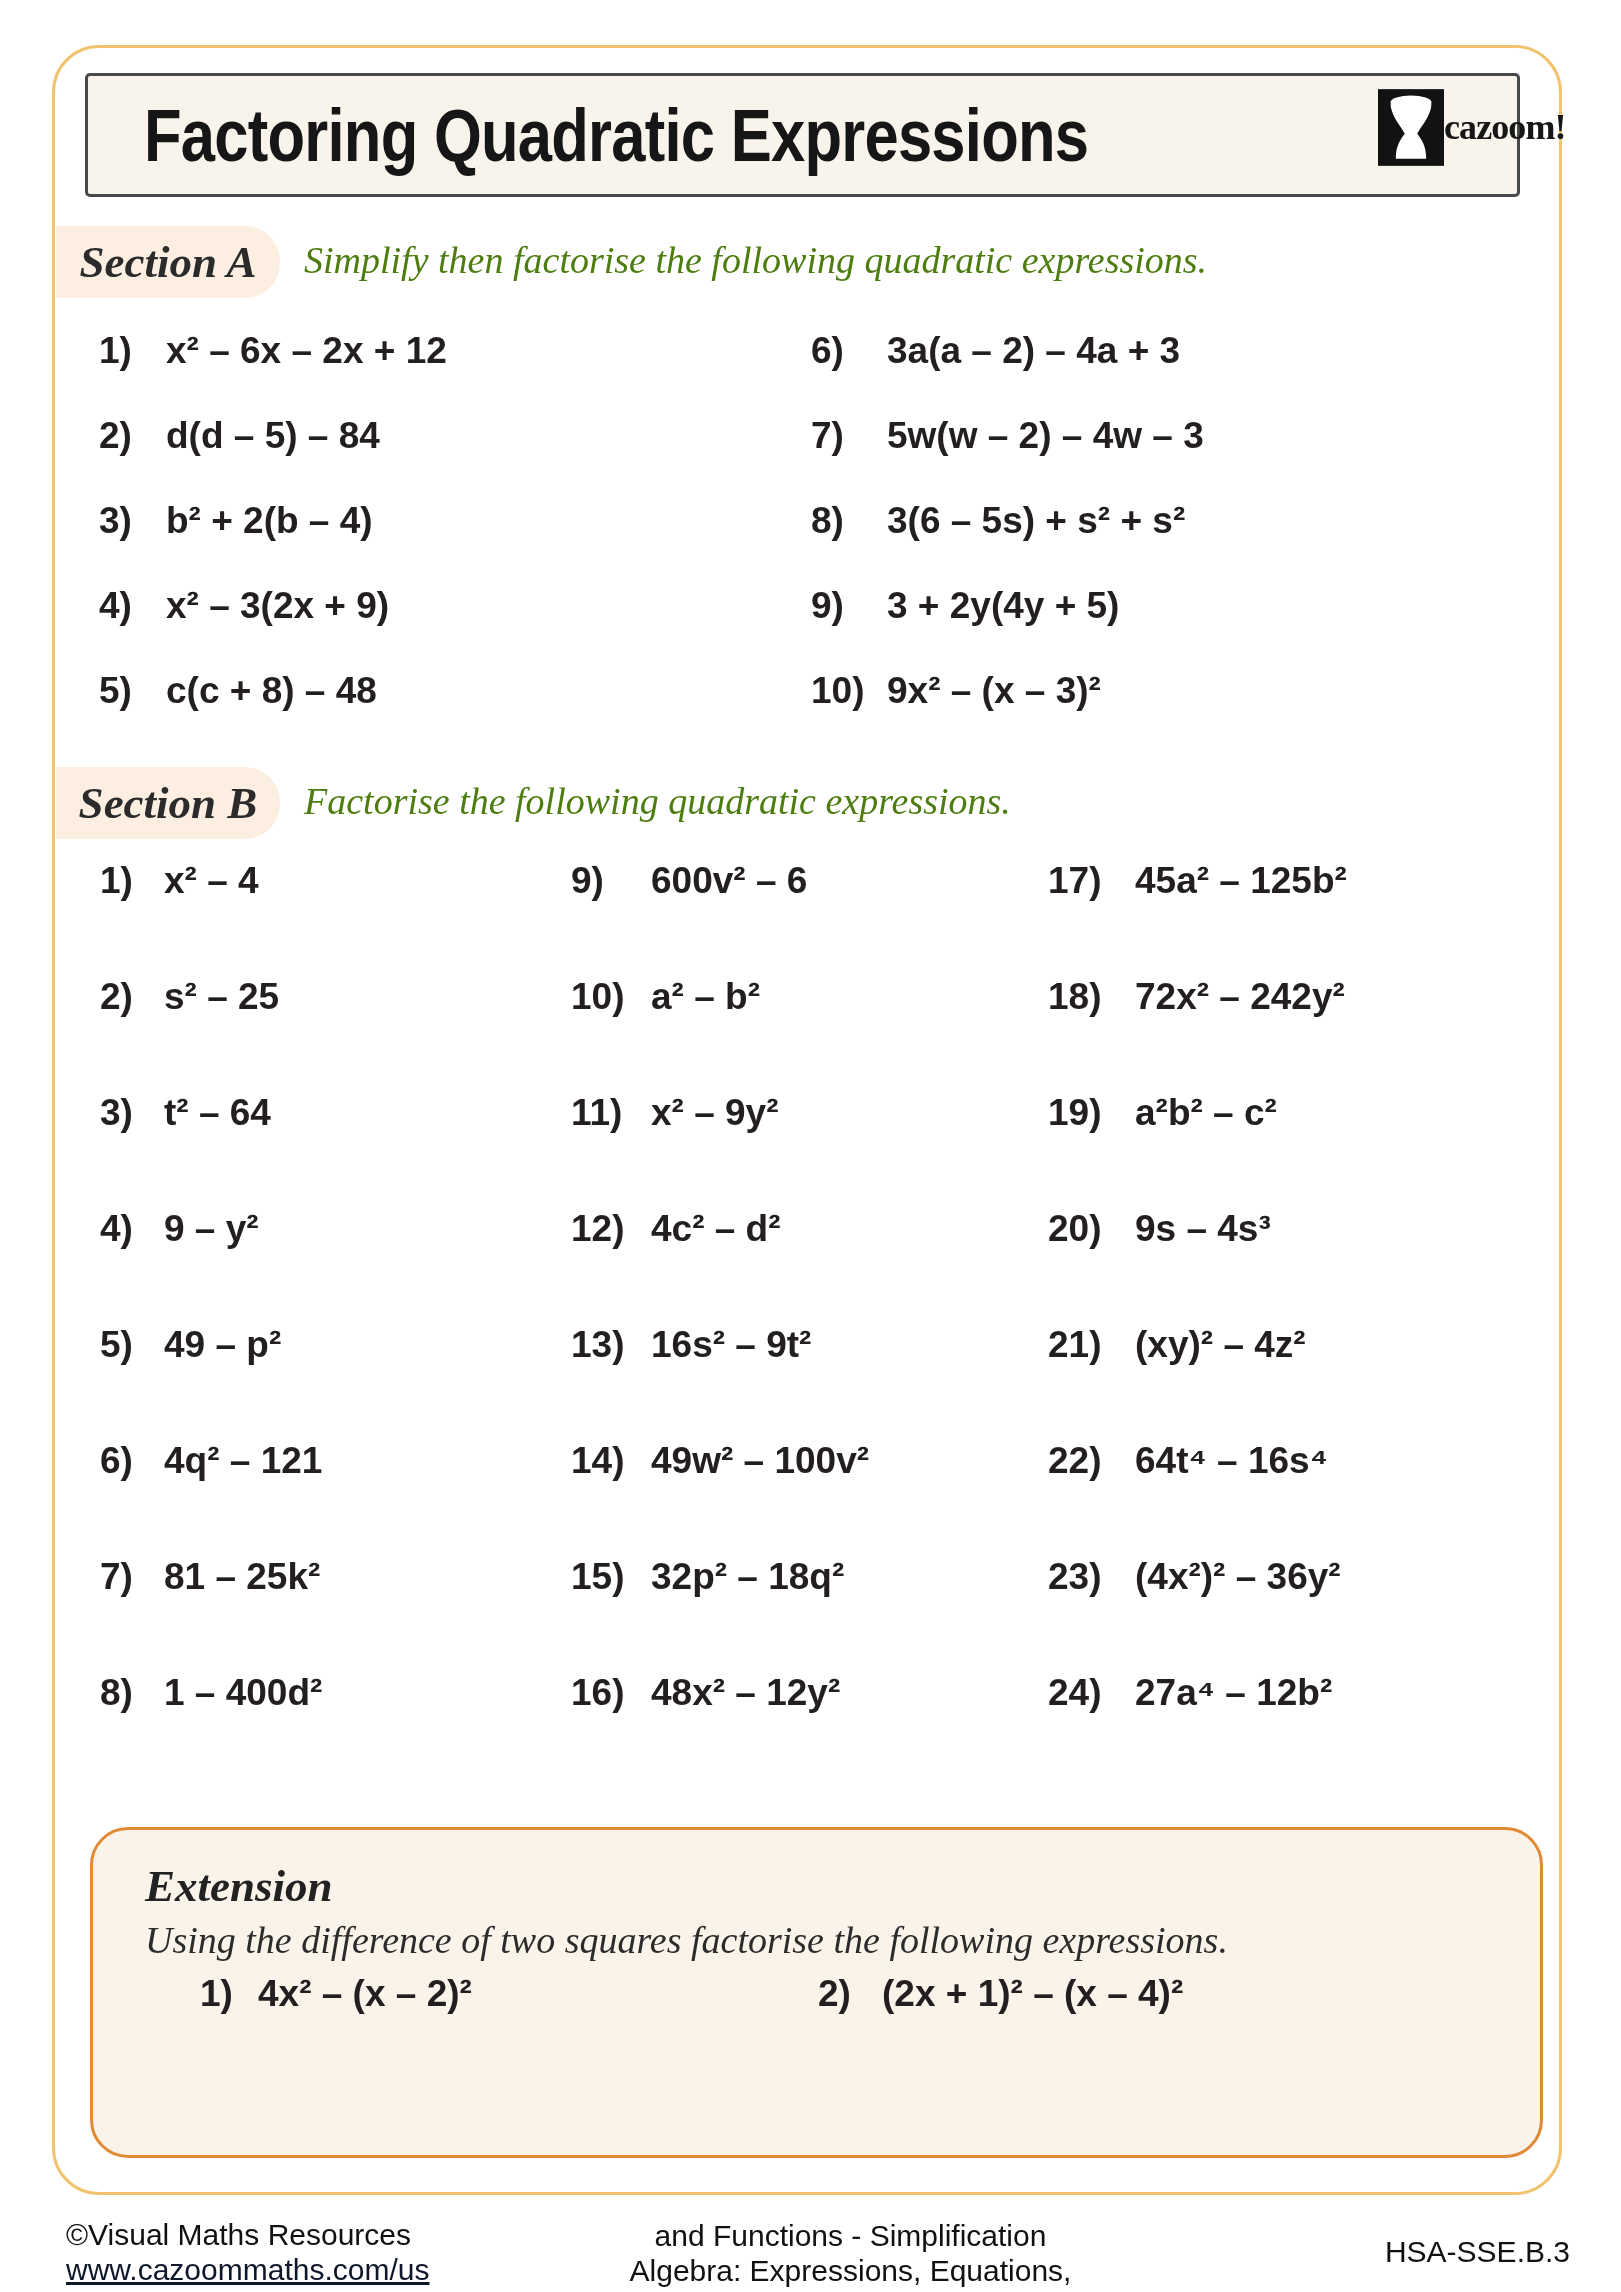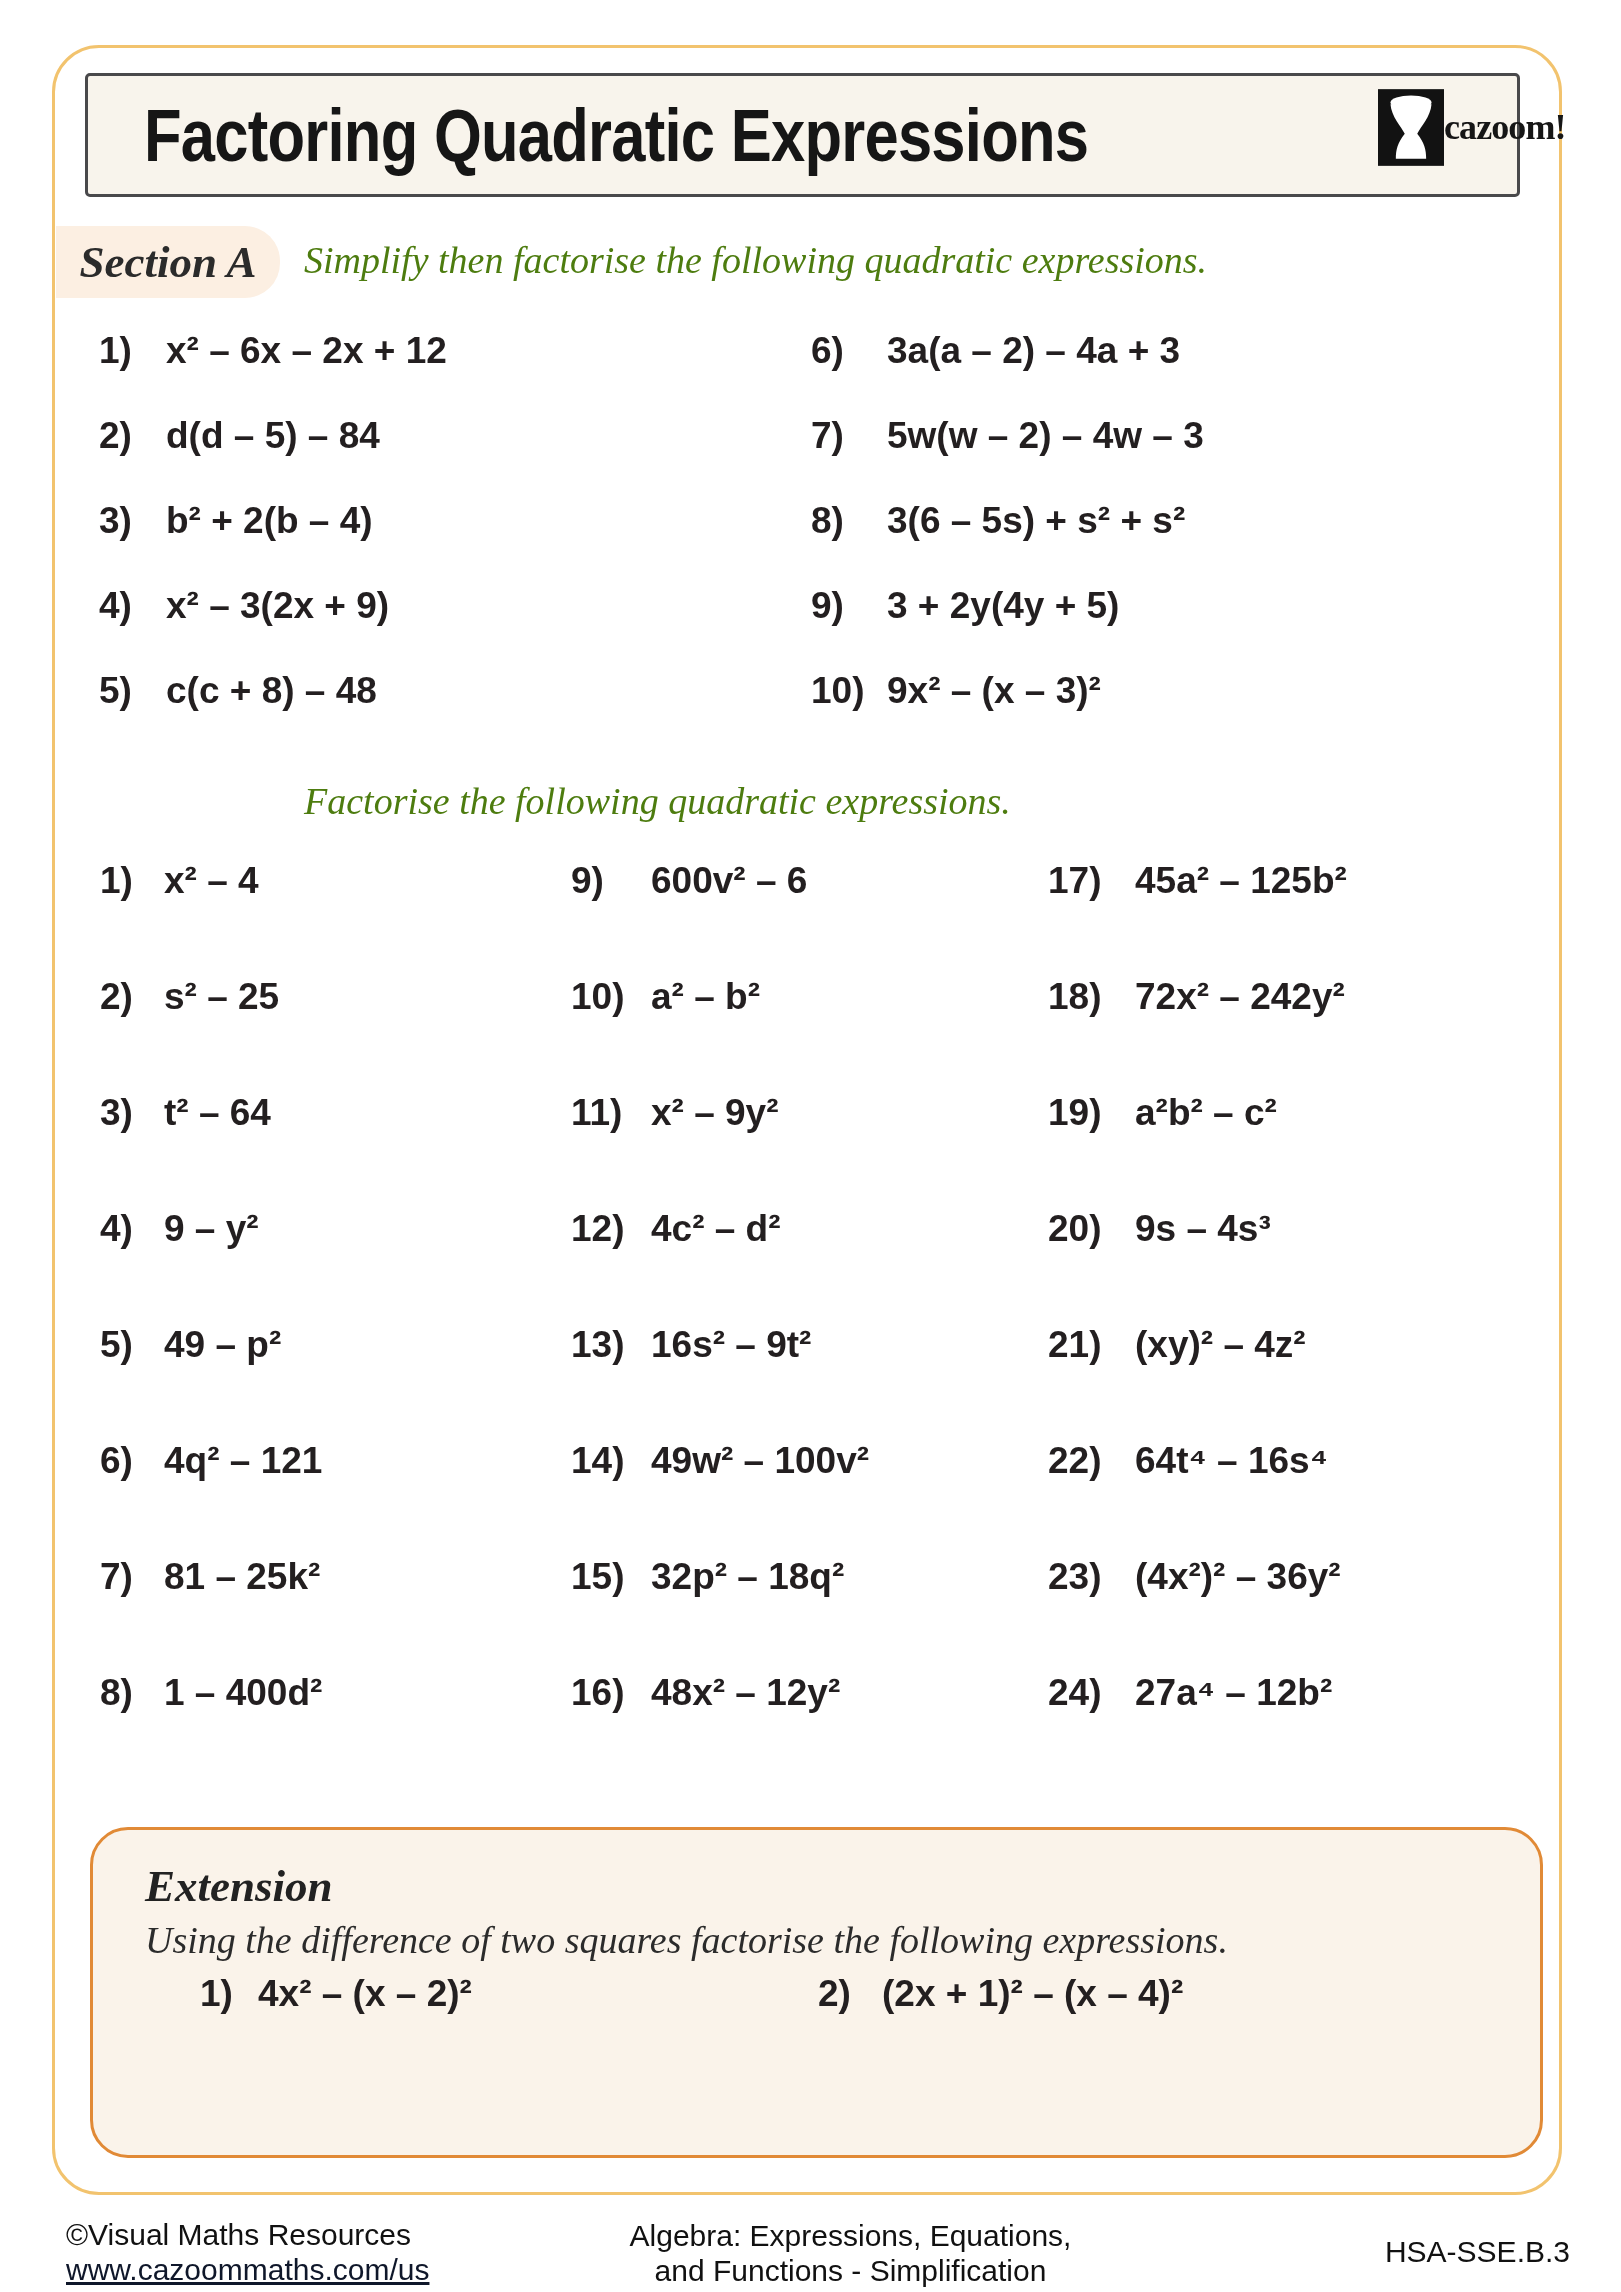--- a/index.html
+++ b/index.html
@@ -146,20 +146,21 @@
     <div class="prob">
         <span class="pnum">9)</span>
         <span class="pexpr">3 + 2y(4y + 5)</span>
       </div>
     <div class="prob">
         <span class="pnum">10)</span>
         <span class="pexpr">9x² – (x – 3)²</span>
       </div>
   </div>
 
+  <div class="pill" id="pillB">Section B</div>
   <div class="instr" id="instrB">Factorise the following quadratic expressions.</div>
 
   <div class="probcol rowB" id="colB1">
     <div class="prob">
         <span class="pnum">1)</span>
         <span class="pexpr">x² – 4</span>
       </div>
     <div class="prob">
         <span class="pnum">2)</span>
         <span class="pexpr">s² – 25</span>
@@ -269,19 +270,19 @@
       </div>
     <div class="ext-prob" id="extP2">
         <span class="pnum">2)</span>
         <span class="pexpr">(2x + 1)² – (x – 4)²</span>
       </div>
   </div>
 
   <div class="f-copy">©Visual Maths Resources</div>
   <a class="f-link">www.cazoommaths.com/us</a>
   <div class="f-cat">
+    <div>and Functions - Simplification</div>
     <div>Algebra: Expressions, Equations,</div>
-    <div>and Functions - Simplification</div>
   </div>
   <div class="f-code">HSA-SSE.B.3</div>
 
 </div>
 
 
 </body></html>

